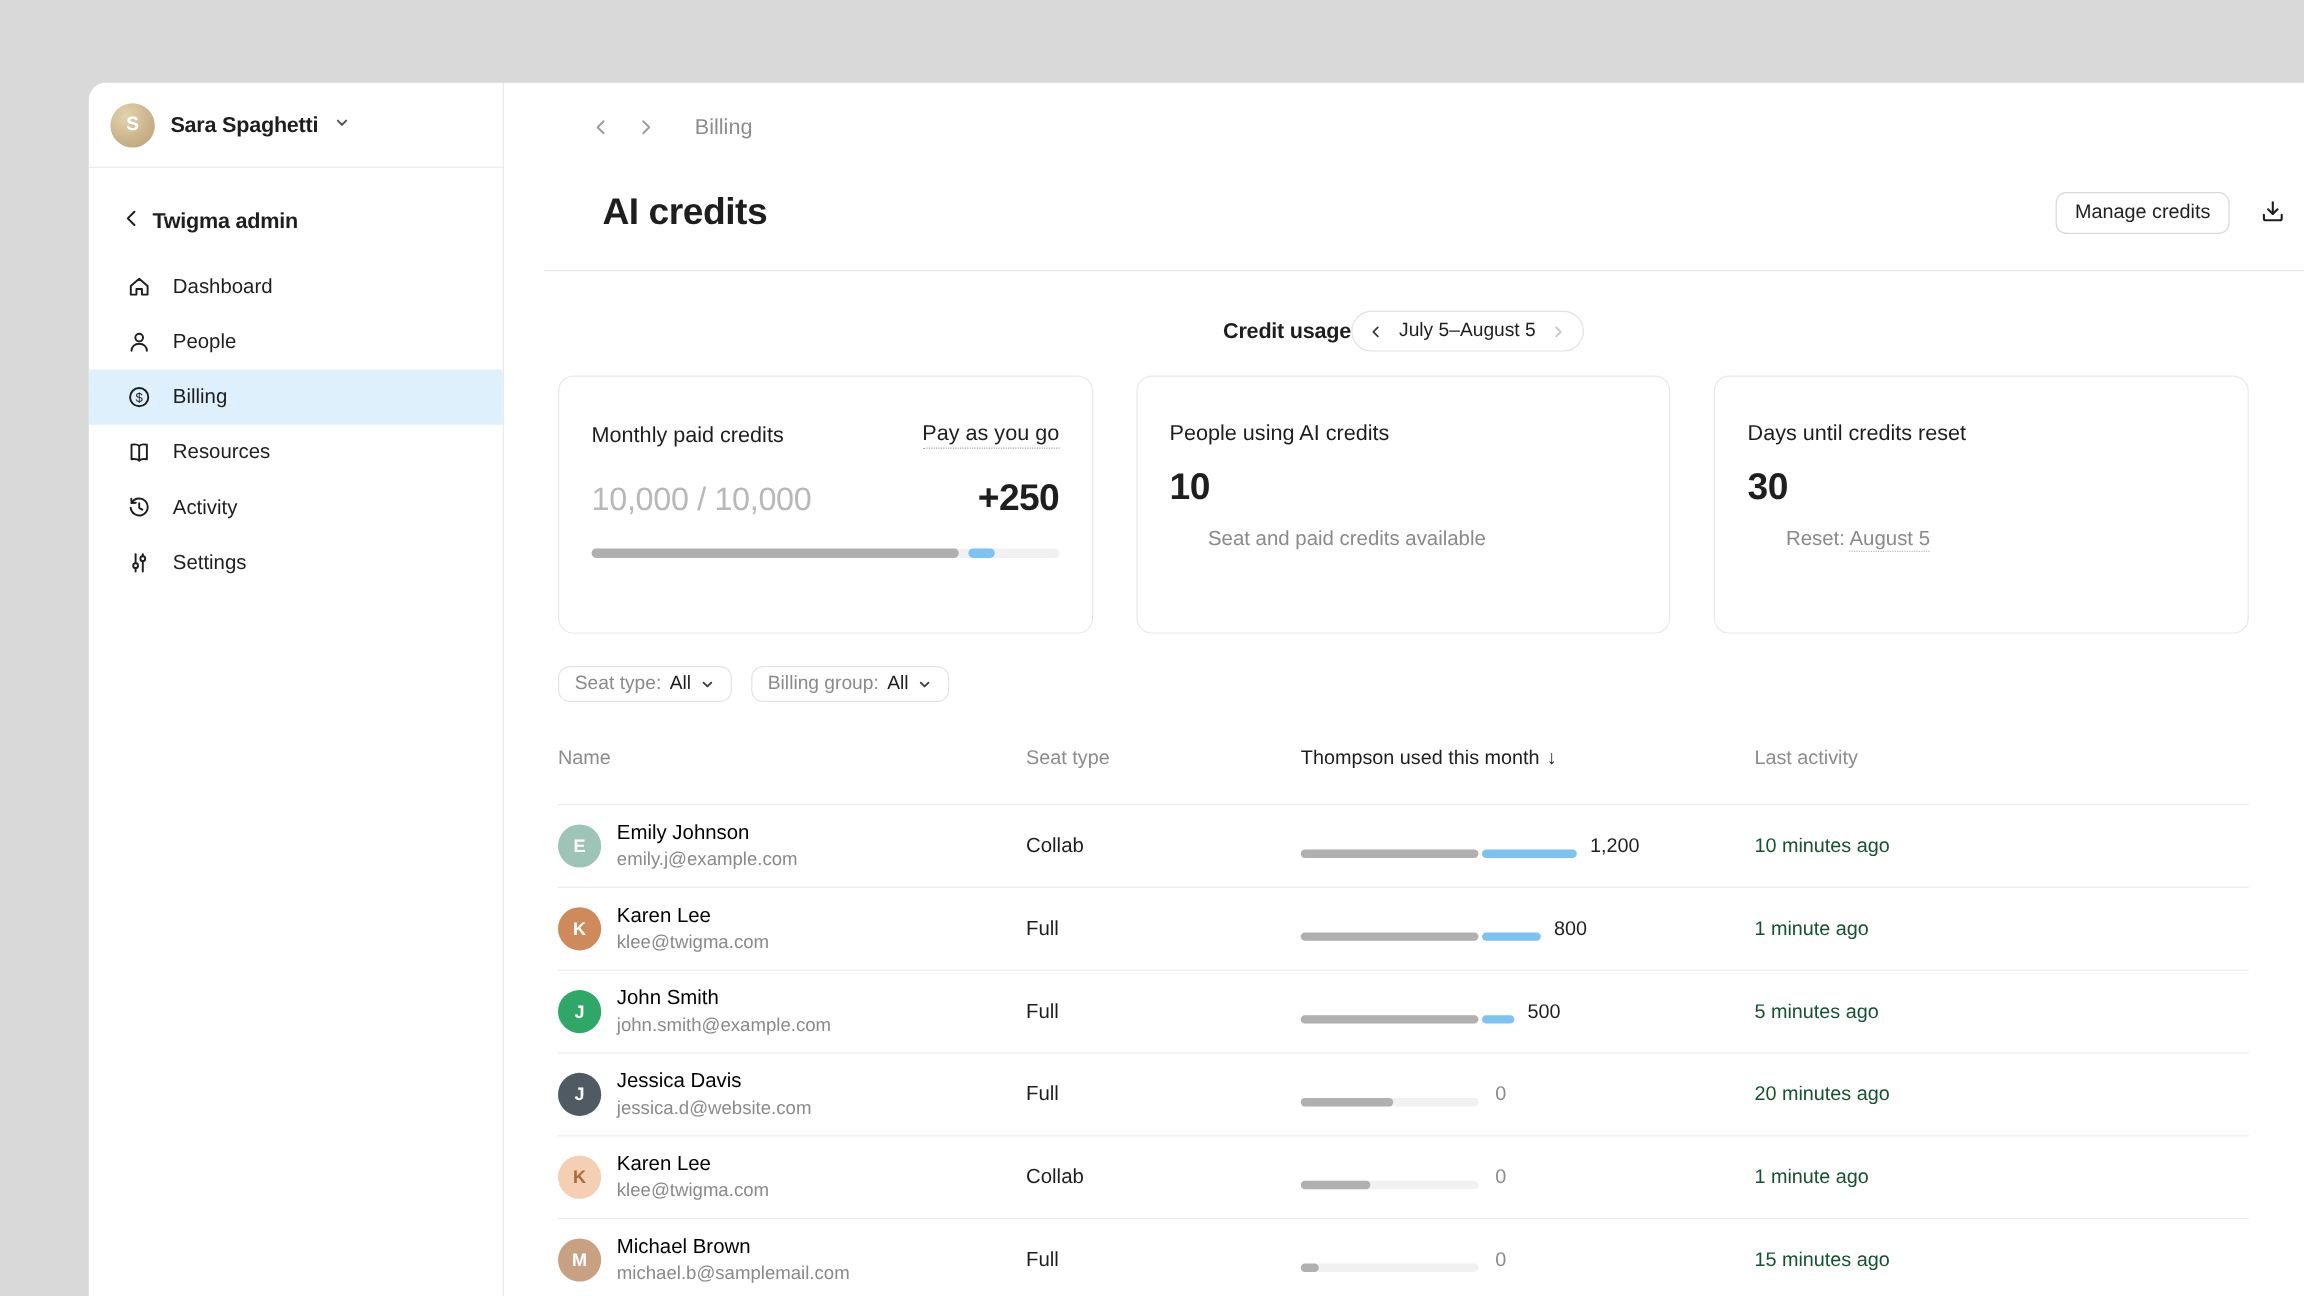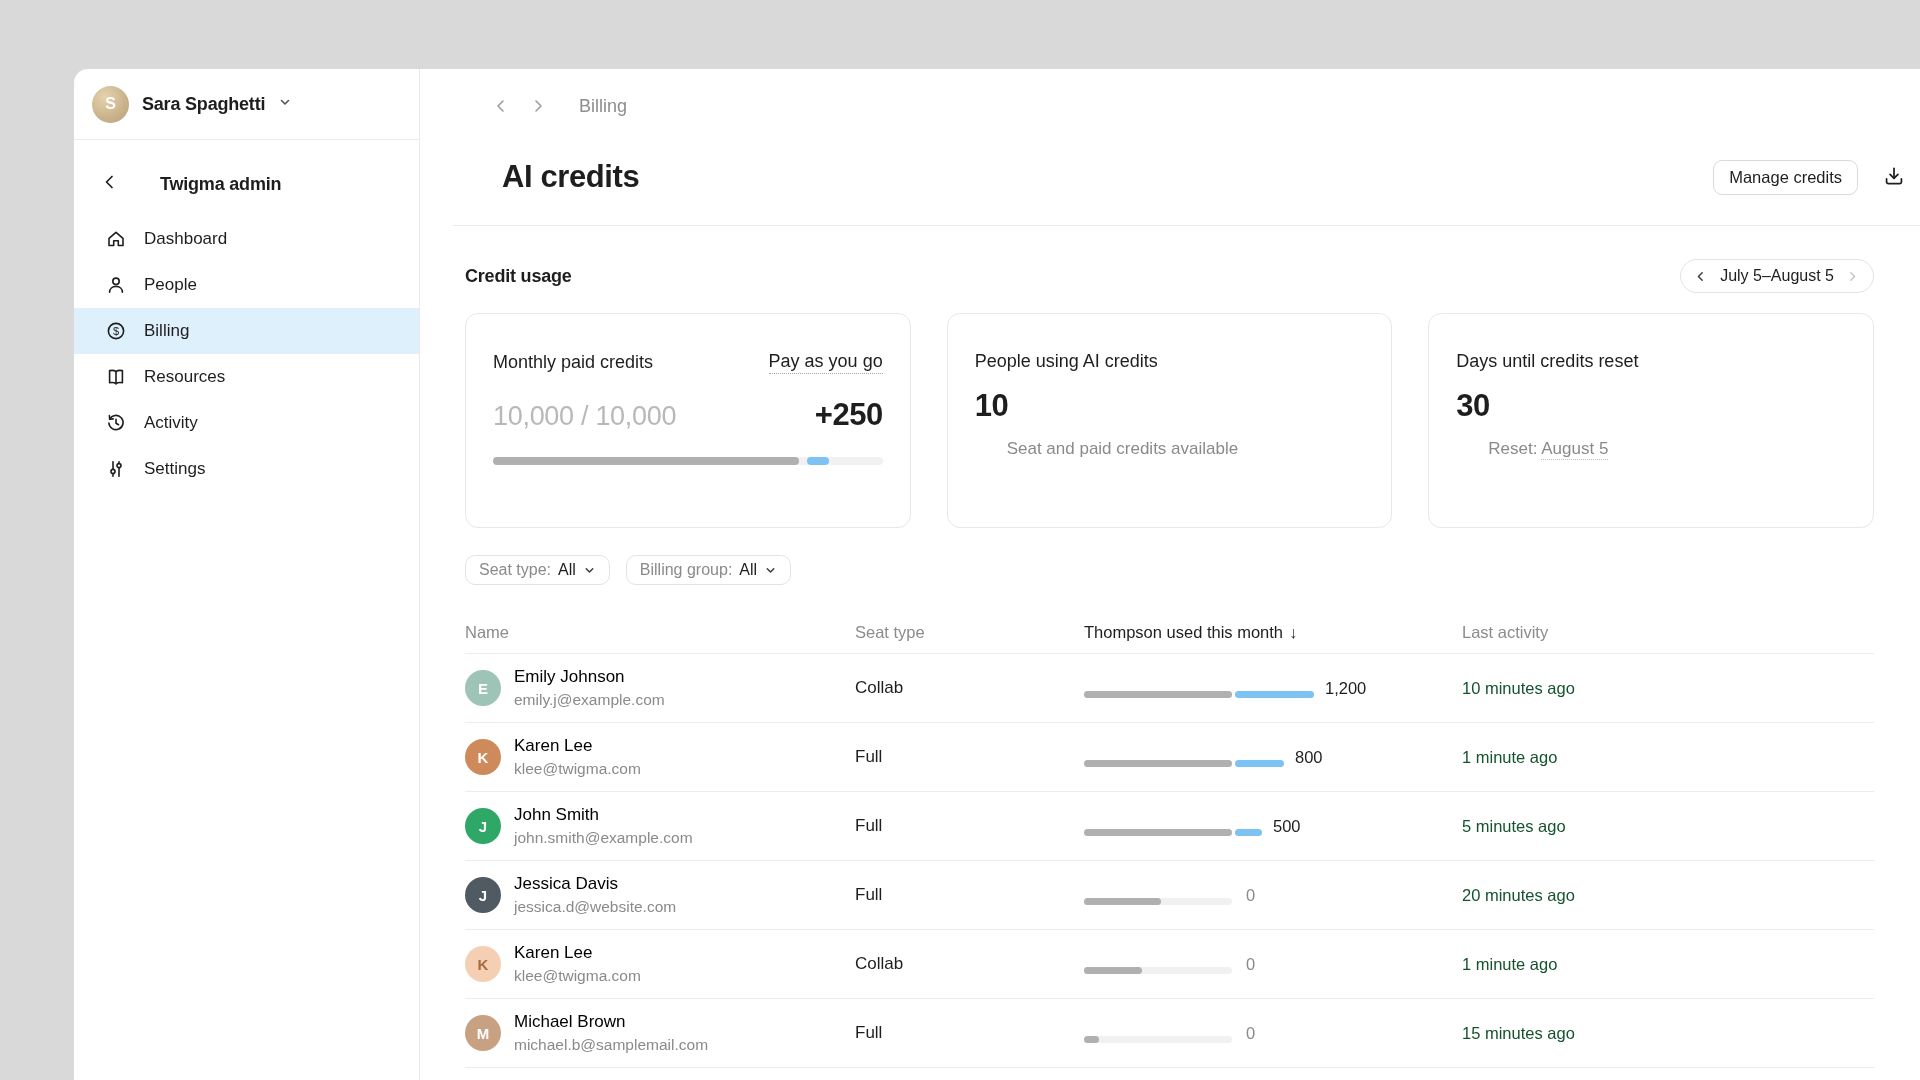--- a/index.html
+++ b/index.html
@@ -12,21 +12,21 @@
   
   .sidebar { width:346px; flex:0 0 346px; border-right:1px solid #e9e9e9; display:flex; flex-direction:column; }
   .side-header { height:71px; border-bottom:1px solid #ececec; display:flex; align-items:center;
                  padding-left:18px; gap:13px; cursor:pointer; }
   .avatar-lg { width:37px; height:37px; border-radius:50%; display:flex; align-items:center; justify-content:center;
                font-size:16px; font-weight:700; color:#fff; flex:0 0 37px;
                background:radial-gradient(circle at 35% 30%, #e4d3ae, #b79c72); }
   .user-name { font-size:18px; font-weight:700; letter-spacing:-0.2px; }
   .chev { color:#555; }
 
-  .workspace-row { margin-top:22px; height:44px; display:flex; align-items:center; gap:37px;
+  .workspace-row { margin-top:22px; height:44px; display:flex; align-items:center; gap:4px;
                    padding-left:27px; cursor:pointer; }
   .workspace-name { font-size:18px; font-weight:700; letter-spacing:-0.2px; }
 
   .nav { margin-top:10px; display:flex; flex-direction:column; }
   .nav-item { height:46px; display:flex; align-items:center; gap:17px; padding-left:31px;
               font-size:17px; cursor:pointer; color:#1e1e1e; }
   .nav-item.active { background:#def0fc; }
   .nav-icon { width:22px; height:22px; flex:0 0 22px; color:#1e1e1e; }
   .nav-icon svg { display:block; }
 
@@ -40,21 +40,21 @@
   .title-row { margin-top:36px; margin-right:-32px; padding-left:37px; height:42px;
                display:flex; align-items:center; justify-content:space-between; }
   .page-title { font-size:31px; font-weight:700; letter-spacing:-0.4px; }
   .title-actions { display:flex; align-items:center; gap:24px; }
   .btn-outline { background:#fff; border:1px solid #d9d9d9; border-radius:9px; padding:7px 15px;
                  font-size:16.5px; font-family:inherit; color:#1e1e1e; cursor:pointer; }
   .dl-icon { width:24px; height:24px; color:#1e1e1e; cursor:pointer; }
 
   .hdr-divider { margin:27px -46px 0 -12px; border-top:1px solid #e9e9e9; }
 
-  .section-row { margin-top:33px; display:flex; align-items:center; justify-content:space-between; }
+  .section-row { margin-top:33px; display:flex; align-items:center; justify-content:center; }
   .section-title { font-size:18px; font-weight:700; letter-spacing:-0.2px; }
   .date-pill { display:flex; align-items:center; gap:12px; border:1px solid #e3e3e3; border-radius:18px;
                padding:7px 13px; font-size:16px; background:#fff; cursor:pointer; }
   .date-chev { width:14px; height:14px; display:flex; align-items:center; }
   .date-chev.prev { color:#3c3c3c; }
   .date-chev.next { color:#c6c6c6; }
 
   .cards { margin-top:20px; display:grid; grid-template-columns:1fr 1fr 1fr; gap:36px; }
   .card { border:1px solid #e8e8e8; border-radius:13px; height:215px; padding:37px 27px; background:#fff; }
   .card-head { display:flex; align-items:center; justify-content:space-between; }
@@ -74,21 +74,21 @@
   .filters { margin-top:27px; display:flex; gap:16px; }
   .filter-pill { display:flex; align-items:center; gap:7px; border:1px solid #e3e3e3; border-radius:10px;
                  padding:5px 13px; font-size:16px; background:#fff; cursor:pointer; }
   .filter-label { color:#8a8a8a; }
   .filter-value { color:#1e1e1e; }
   .filter-chev { width:13px; height:13px; color:#3c3c3c; display:flex; align-items:center; }
 
   
   .table { margin-top:38px; }
   .t-grid { display:grid; grid-template-columns:390px 229px 378px 1fr; align-items:center; }
-  .t-head { padding-bottom:11px; border-bottom:1px solid #ececec; }
+  .t-head { padding-bottom:28px; border-bottom:1px solid #ececec; }
   .t-head .col { font-size:16.5px; color:#8c8c8c; }
   .t-head .col.sorted { color:#1e1e1e; display:flex; gap:6px; }
   .sort-arrow { color:#1e1e1e; }
   .t-row { height:69px; border-bottom:1px solid #ececec; cursor:default; }
   .name-cell { display:flex; align-items:center; gap:13px; }
   .avatar-sm { width:36px; height:36px; border-radius:50%; flex:0 0 36px; display:flex; align-items:center;
                justify-content:center; font-size:15px; font-weight:700; color:#fff; }
   .nm { font-size:17px; color:#000000; }
   .em { font-size:15.5px; color:#8a8a8a; margin-top:4px; }
   .seat { font-size:17px; }

